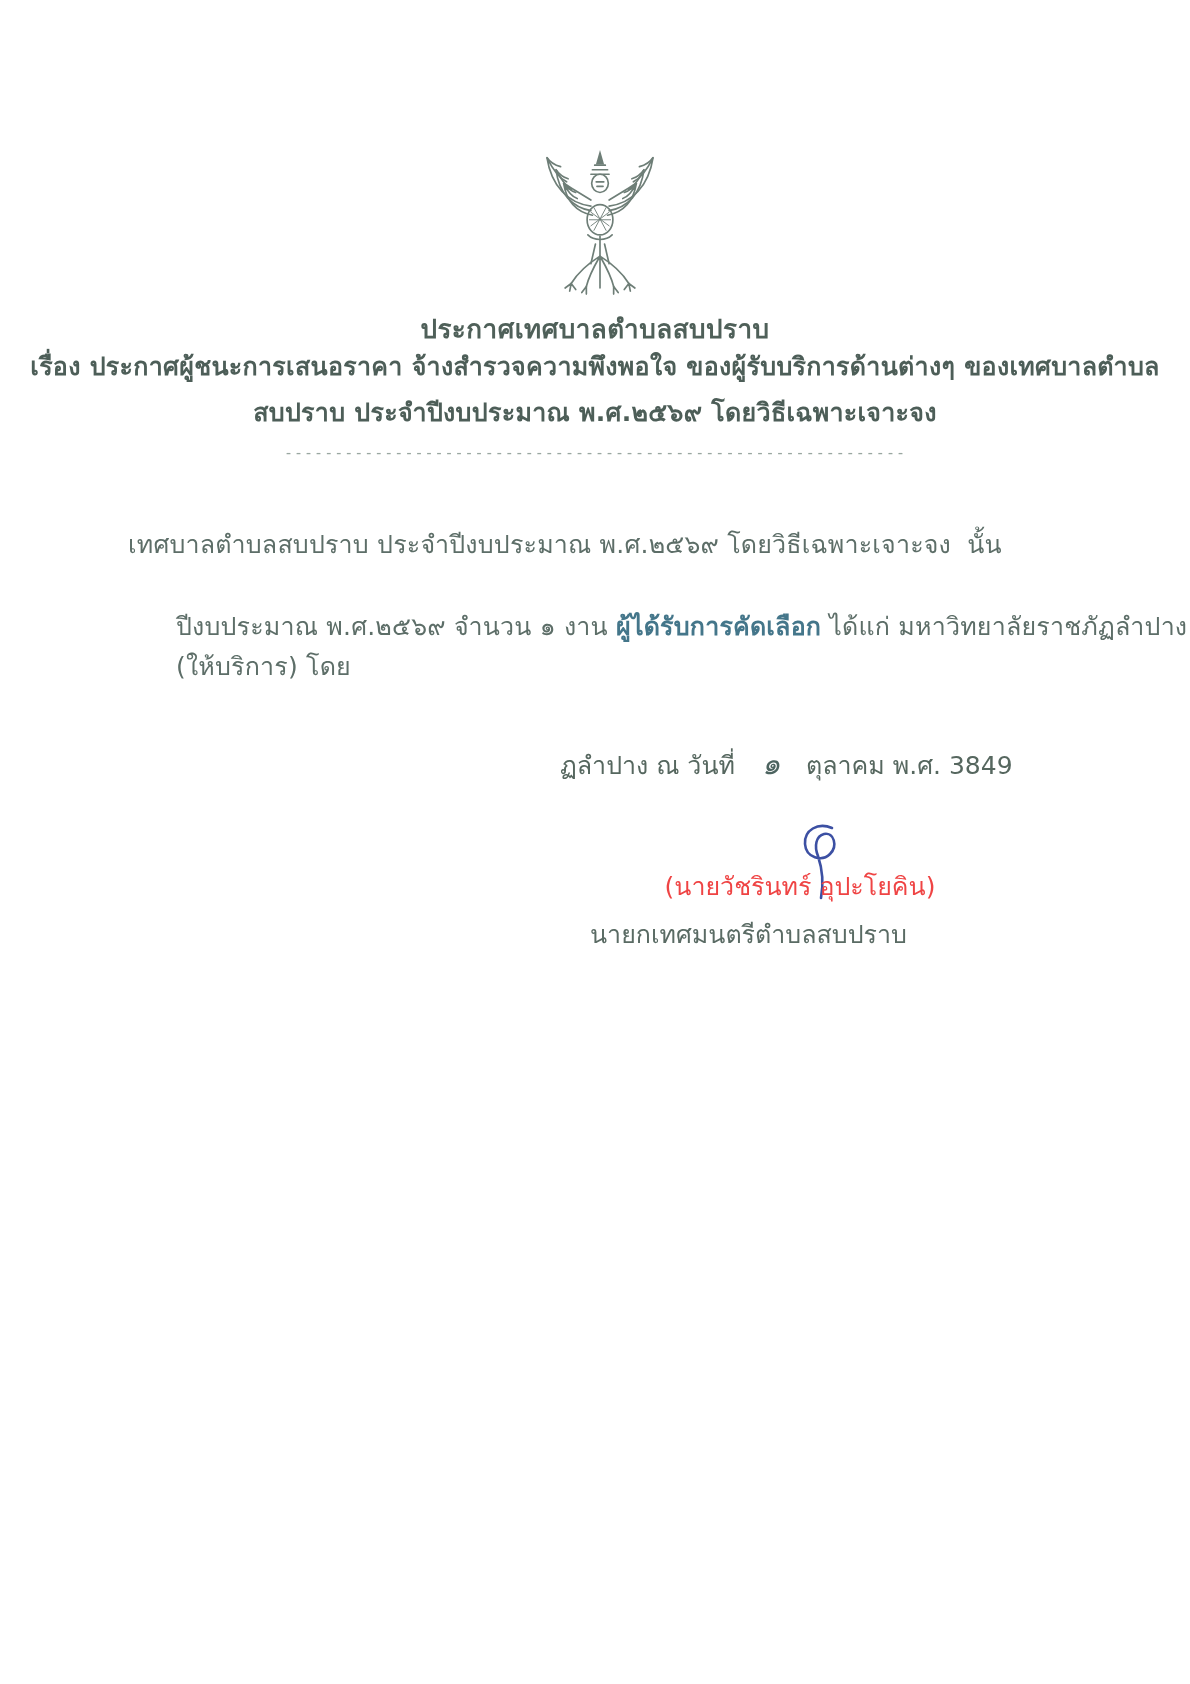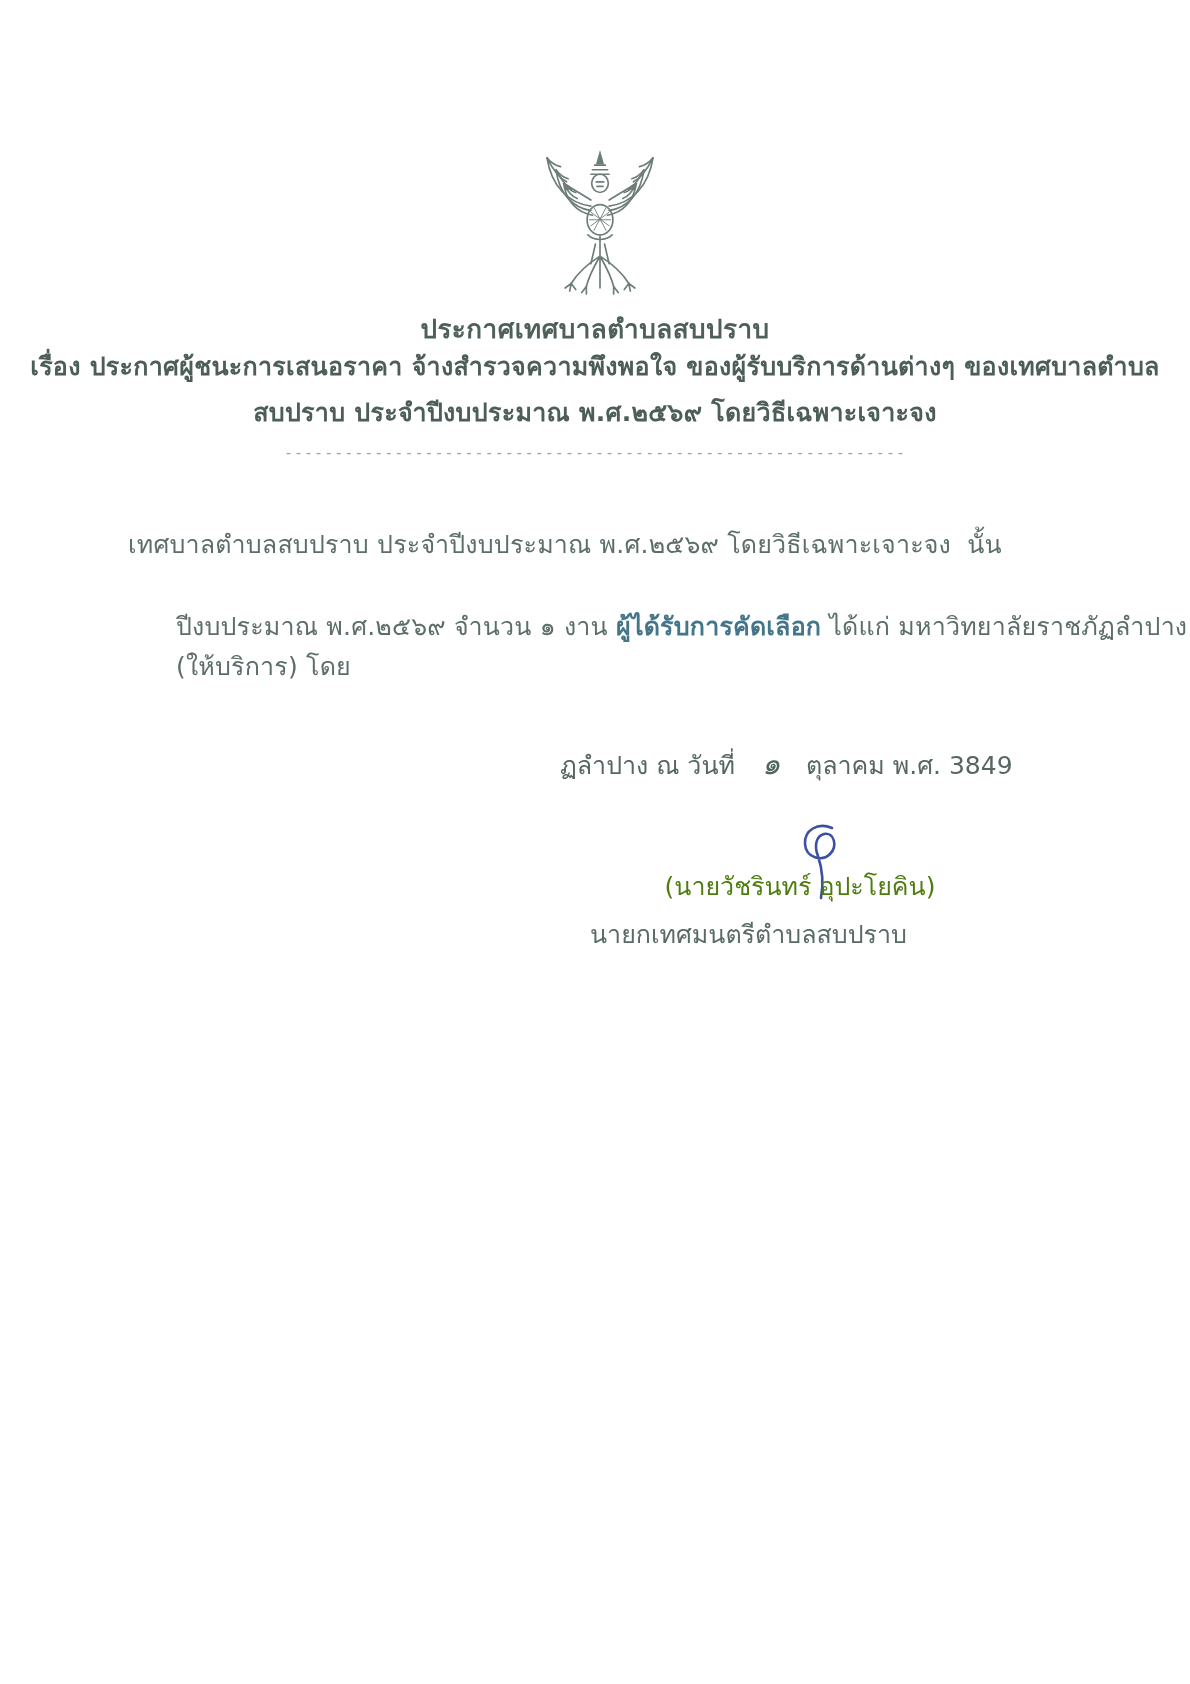--- a/index.html
+++ b/index.html
@@ -36,21 +36,21 @@
     top:740px;left:560px;width:480px;
     font-size:25px;color:#56675f;
   }
   .date-day{
     display:inline-block;margin:0 26px;
     font-style:italic;font-size:30px;color:#4d6460;
     transform:rotate(-6deg);
   }
   .signer-name{
     top:866px;left:610px;width:380px;text-align:center;
-    font-size:25px;color:#4d7c0f;
+    font-size:25px;color:#ef4444;
   }
   .signer-pos{
     top:914px;left:590px;width:400px;text-align:left;
     font-size:25px;color:#5a6b64;
   }
   .emblem-wrap{top:112px;left:522px;width:156px;height:182px;}
   .sig-wrap{top:782px;left:788px;width:80px;height:90px;}
 </style>
 </head>
 <body>

